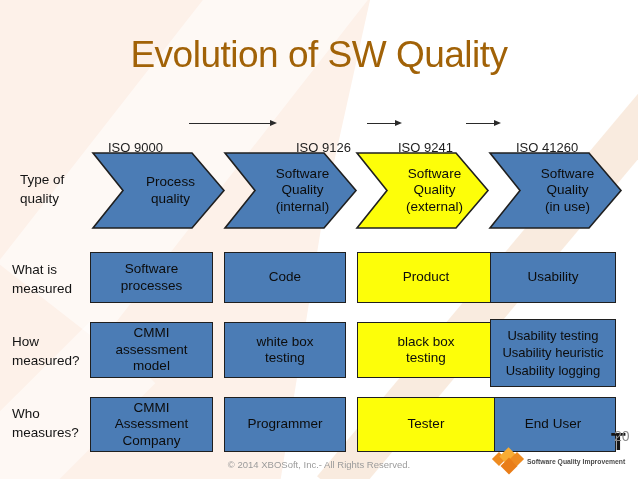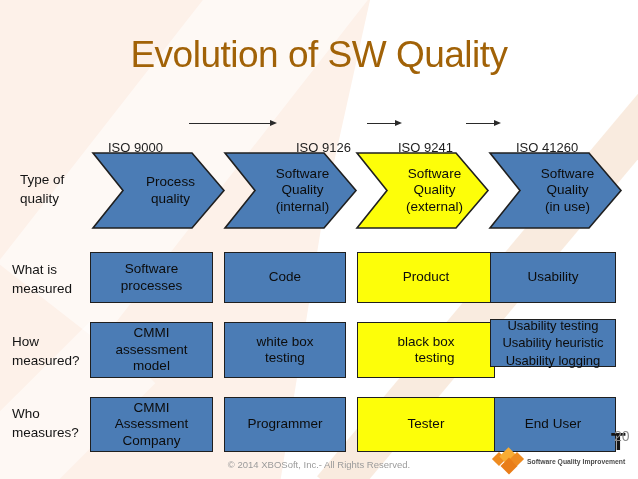--- a/index.html
+++ b/index.html
@@ -56,24 +56,24 @@
 
   
   .box{
     position:absolute; box-sizing:border-box;
     border:1.5px solid #1f1f1f; background:#4b7cb5;
     display:flex; align-items:center; justify-content:center; text-align:center;
     font-size:13.5px; line-height:1.22; white-space:pre-line; color:#0c0c0c;
   }
   .box.yellow{background:#fdfe09;}
   .c0{left:90px; width:123px;} .c1{left:224px; width:122px;}
-  .c2{left:357px; width:138px;text-align:right;} .c3{left:490px; width:126px;}
+  .c2{left:357px; width:138px;} .c3{left:490px; width:126px;}
   .r-what{top:252px; height:51px;}
   .r-how{top:322px; height:56px;}
-  .r-how.c3{top:319px; height:48px; font-size:13px; line-height:1.35;}
+  .r-how.c3{top:319px; height:68px; font-size:13px; line-height:1.35;}
   .r-who{top:397px; height:55px;}
 
   
   .footer{
     position:absolute; top:459px; left:0; width:100%; text-align:center;
     font-size:9.5px; color:#9b9b9b;
   }
   .pagenum{position:absolute; left:614px; top:428px; font-size:14px; color:#8a8a8a;}
 
   

